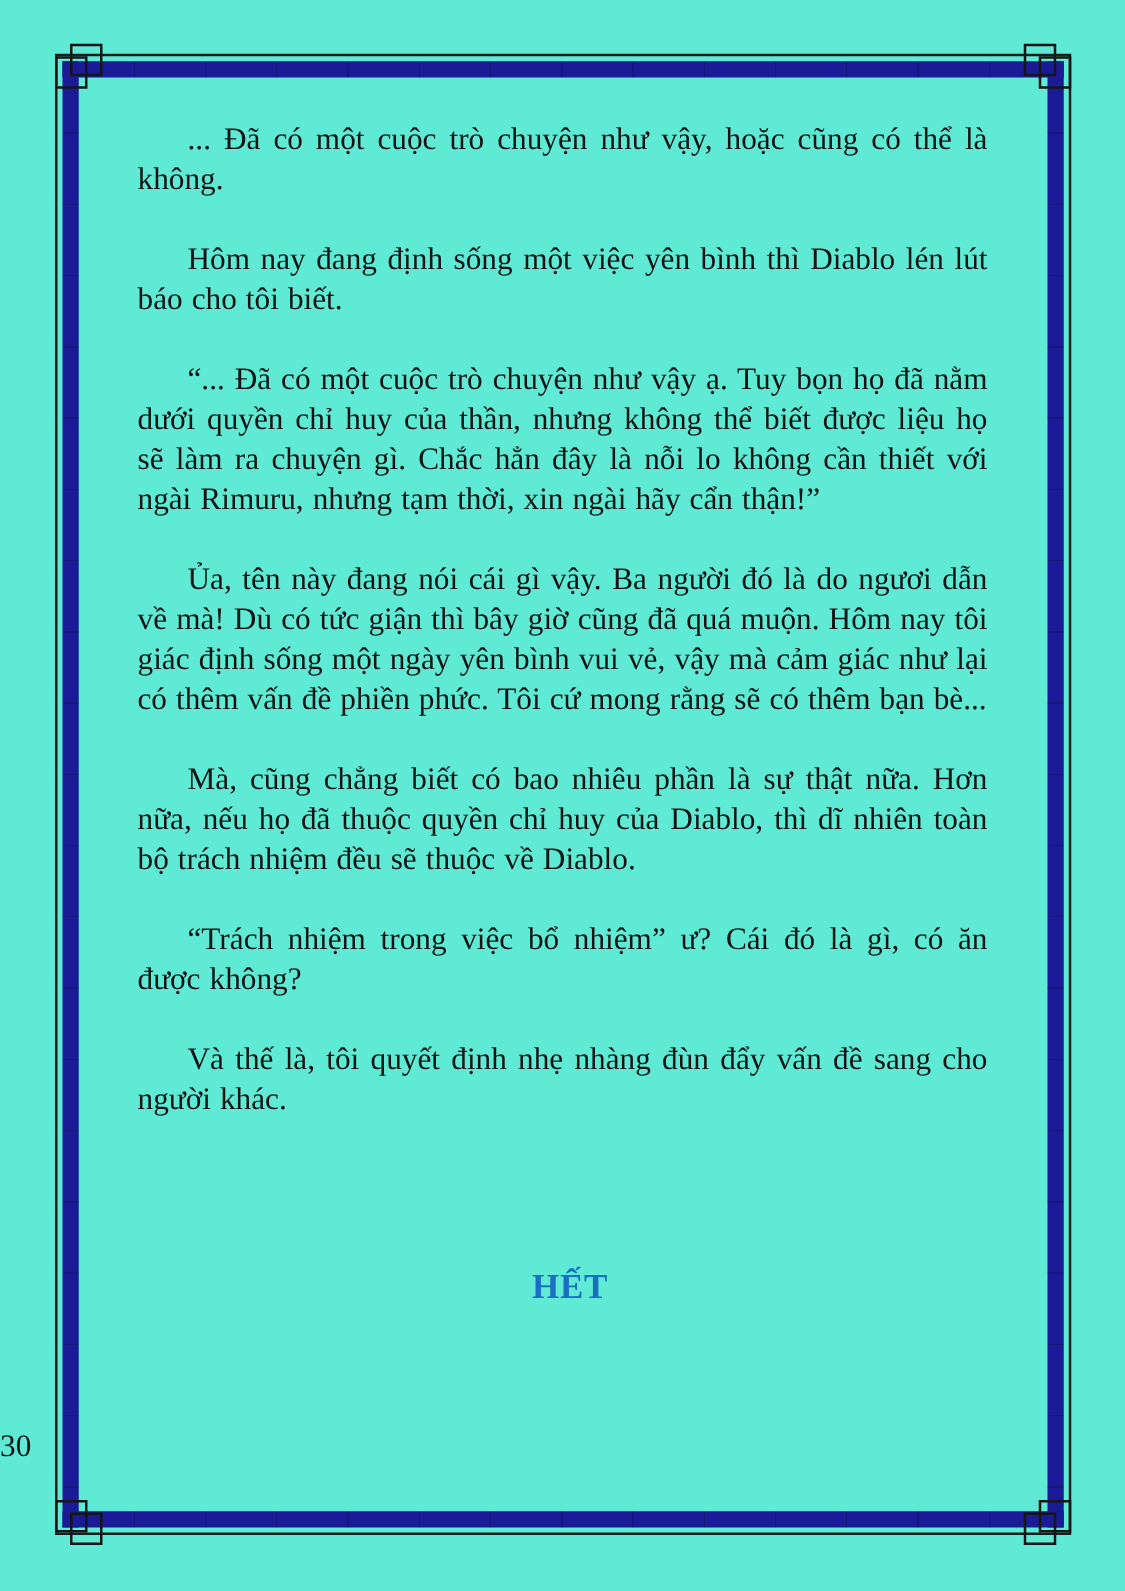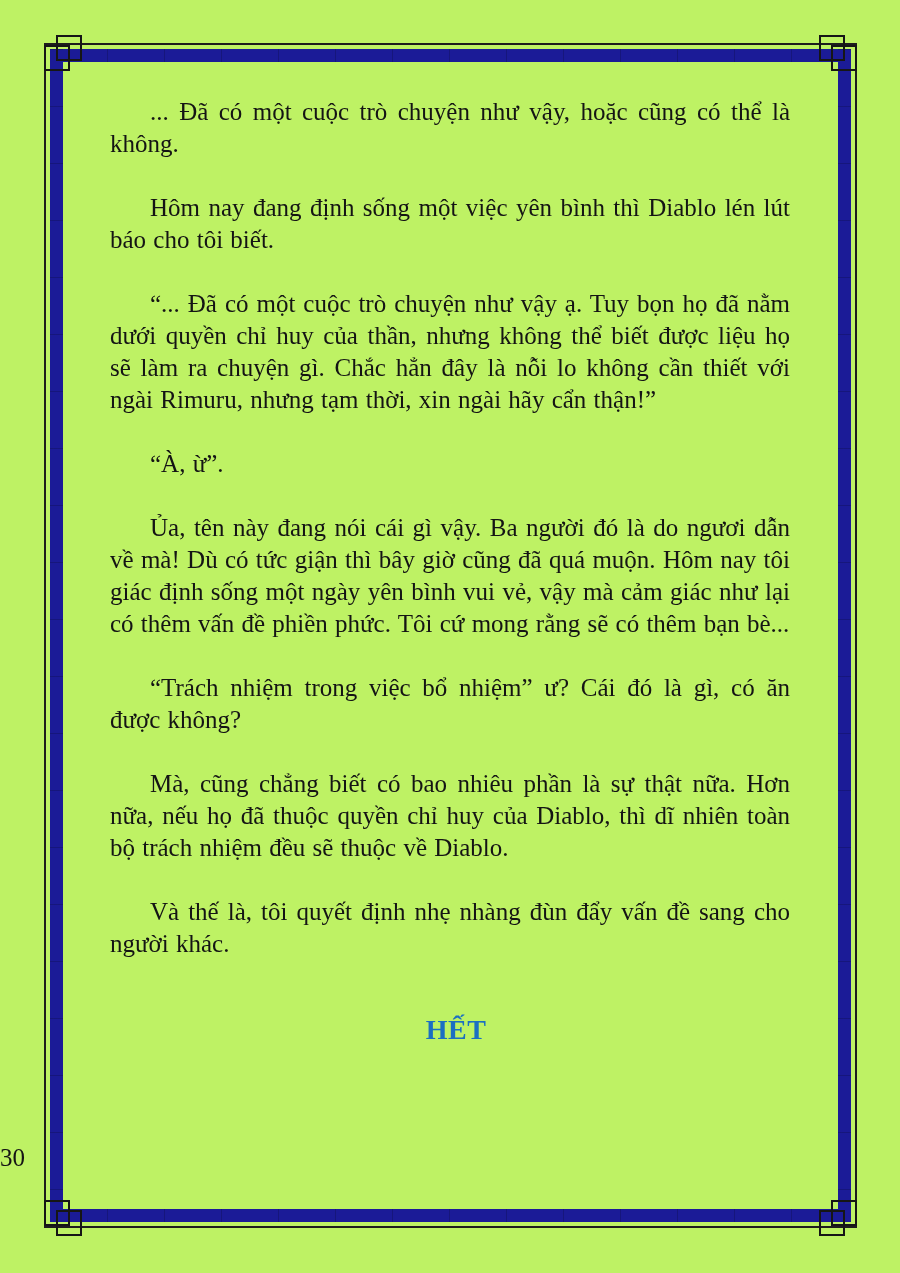--- a/index.html
+++ b/index.html
@@ -4,21 +4,21 @@
 <style>
   html, body {
     margin: 0;
     padding: 0;
     background: #ffffff;
   }
   .page {
     position: relative;
     width: 900px;
     height: 1273px;
-    background: #bef264;
+    background: #5eead4;
     overflow: hidden;
     font-family: "Liberation Serif", "DejaVu Serif", serif;
   }
 
   
   .frame {
     position: absolute;
     left: 44px;
     top: 43px;
     right: 43px;
@@ -113,24 +113,23 @@
     <div class="corner-sq bl-a"></div>
     <div class="corner-sq bl-b"></div>
     <div class="corner-sq br-a"></div>
     <div class="corner-sq br-b"></div>
   </div>
 
   <div class="content">
     <p>... Đã có một cuộc trò chuyện như vậy, hoặc cũng có thể là không.</p>
     <p>Hôm nay đang định sống một việc yên bình thì Diablo lén lút báo cho tôi biết.</p>
     <p>“... Đã có một cuộc trò chuyện như vậy ạ. Tuy bọn họ đã nằm dưới quyền chỉ huy của thần, nhưng không thể biết được liệu họ sẽ làm ra chuyện gì. Chắc hẳn đây là nỗi lo không cần thiết với ngài Rimuru, nhưng tạm thời, xin ngài hãy cẩn thận!”</p>
-    <p>“À, ừ”.</p>
     <p>Ủa, tên này đang nói cái gì vậy. Ba người đó là do ngươi dẫn về mà! Dù có tức giận thì bây giờ cũng đã quá muộn. Hôm nay tôi giác định sống một ngày yên bình vui vẻ, vậy mà cảm giác như lại có thêm vấn đề phiền phức. Tôi cứ mong rằng sẽ có thêm bạn bè...</p>
+    <p>Mà, cũng chẳng biết có bao nhiêu phần là sự thật nữa. Hơn nữa, nếu họ đã thuộc quyền chỉ huy của Diablo, thì dĩ nhiên toàn bộ trách nhiệm đều sẽ thuộc về Diablo.</p>
     <p>“Trách nhiệm trong việc bổ nhiệm” ư? Cái đó là gì, có ăn được không?</p>
-    <p>Mà, cũng chẳng biết có bao nhiêu phần là sự thật nữa. Hơn nữa, nếu họ đã thuộc quyền chỉ huy của Diablo, thì dĩ nhiên toàn bộ trách nhiệm đều sẽ thuộc về Diablo.</p>
     <p>Và thế là, tôi quyết định nhẹ nhàng đùn đẩy vấn đề sang cho người khác.</p>
   </div>
 
   <div class="end-marker">HẾT</div>
 
   <div class="page-number">30</div>
 
 </div>
 
 </body></html>

